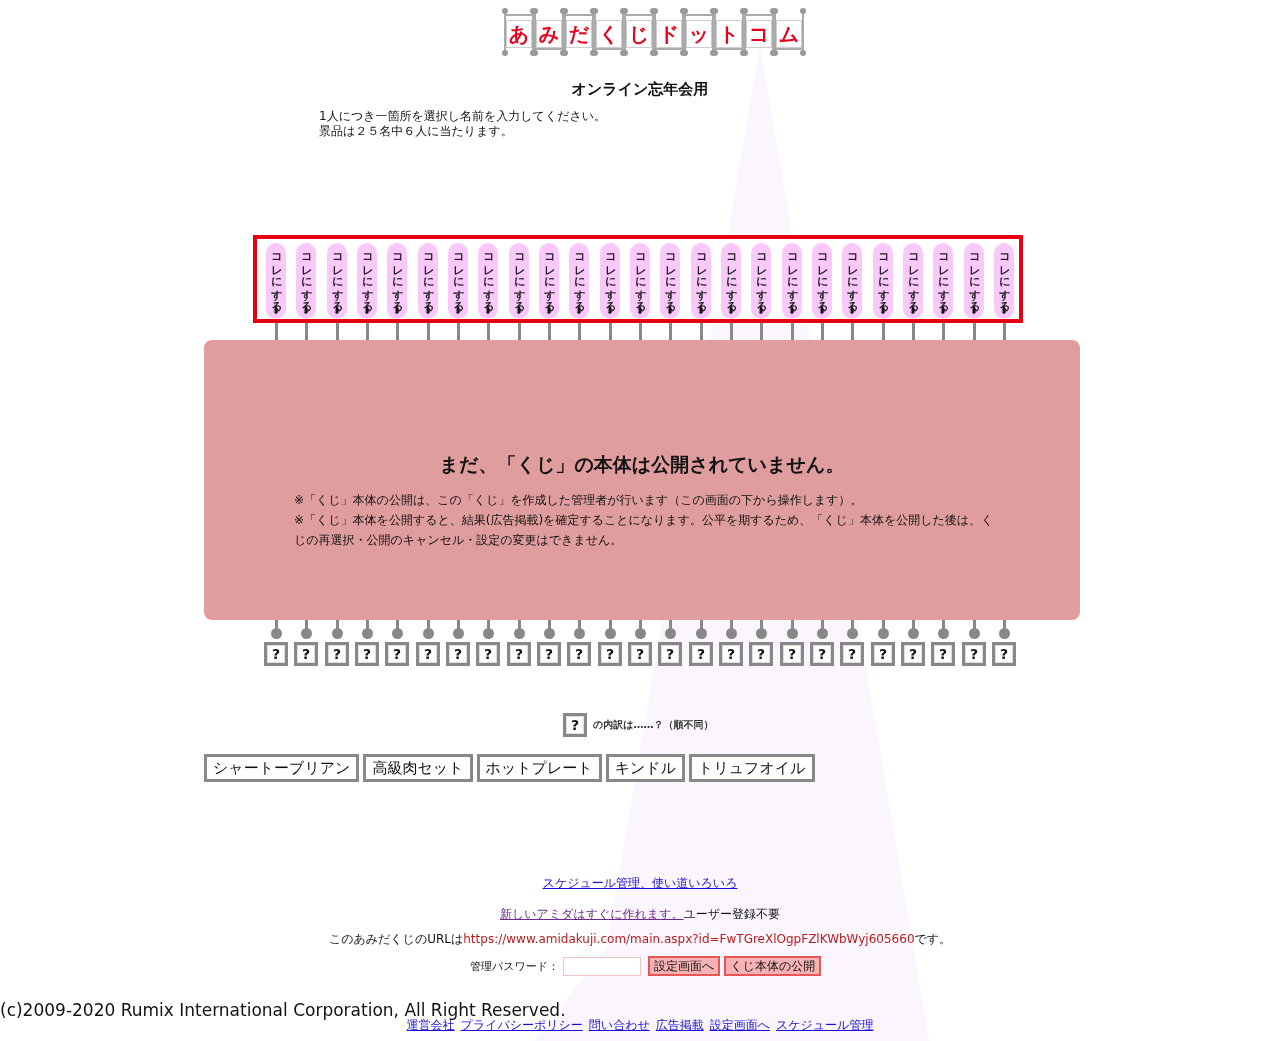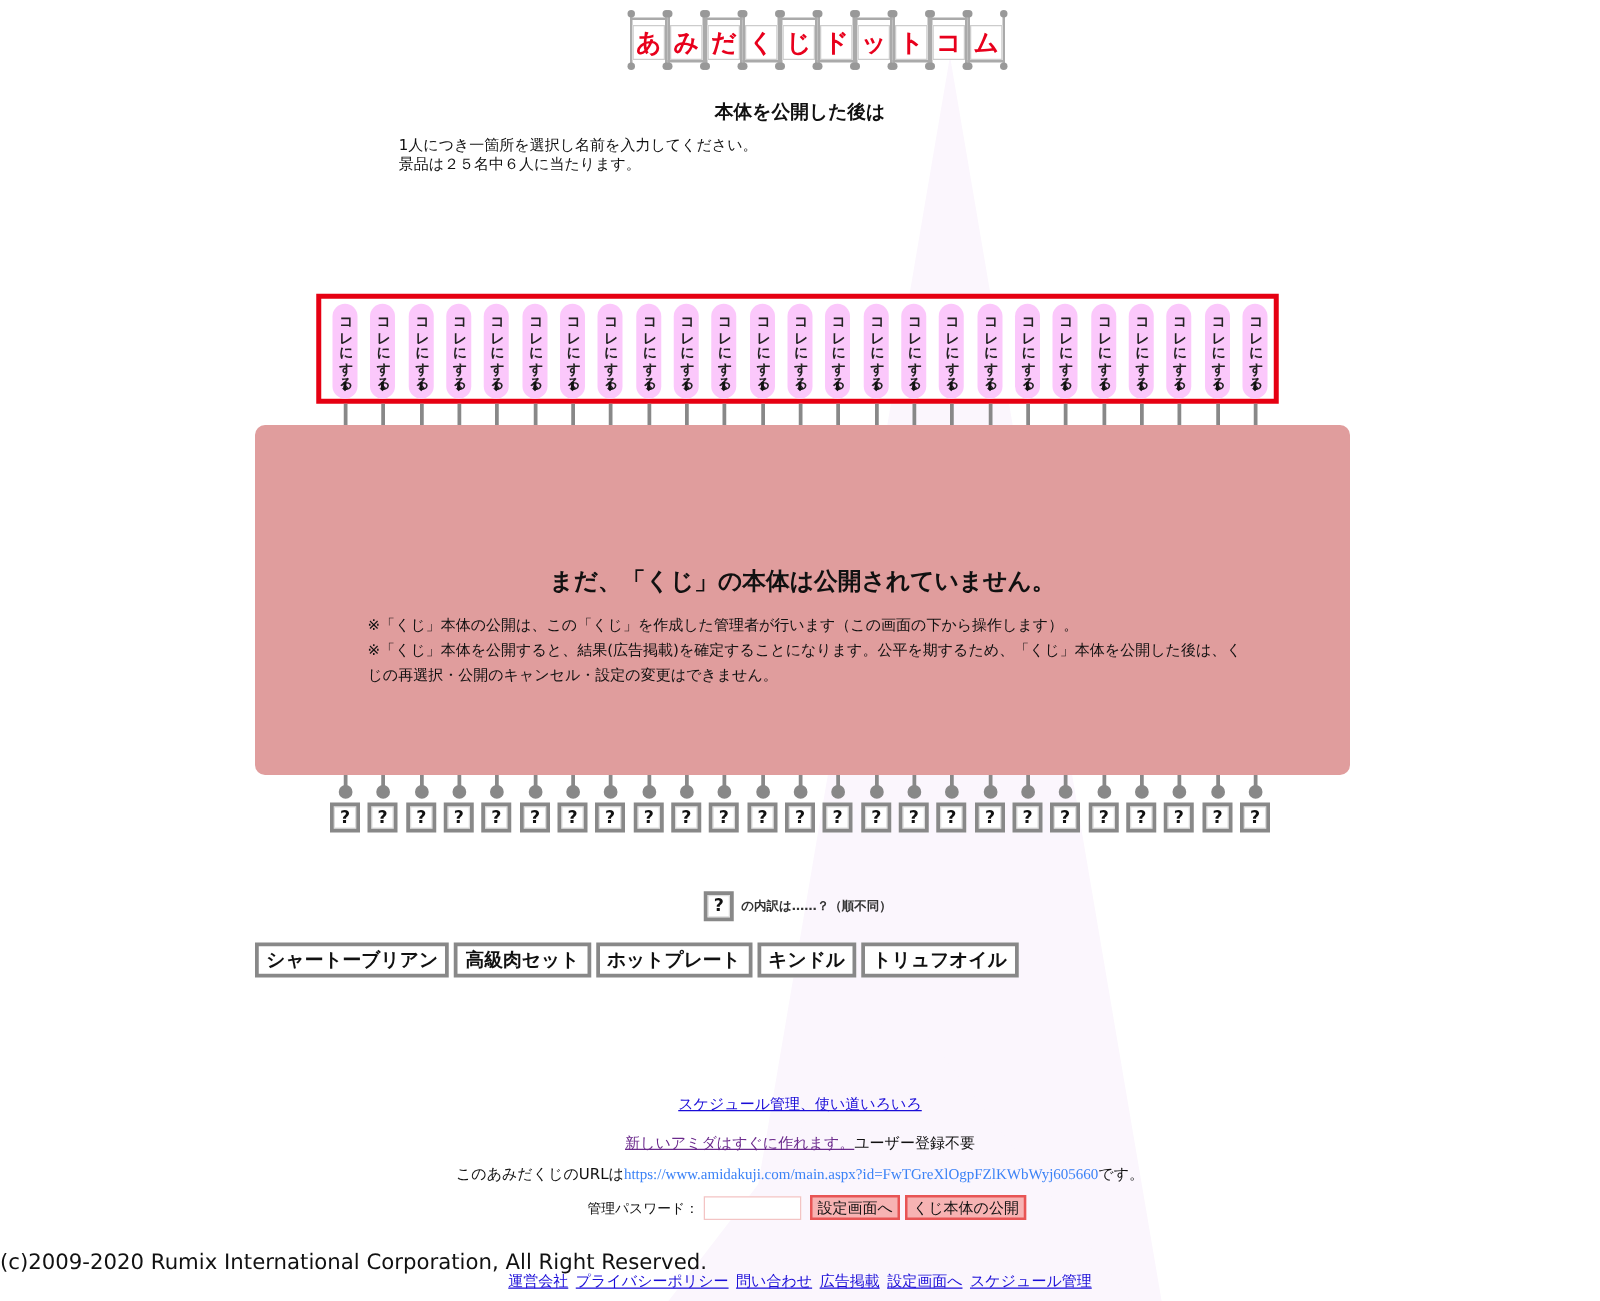--- a/index.html
+++ b/index.html
@@ -70,29 +70,29 @@
   
   .knob { position:absolute; width:11px; height:11px; border-radius:50%; background:#888; }
   .qbox {
     position:absolute; top:642px; width:18px; height:18px; border:3px solid #888;
     background:#fff; font-weight:bold; font-size:14px; text-align:center; line-height:18px;
     box-shadow: inset 0 0 0 1px #ddd;
   }
   .legend { position:absolute; left:563px; top:713px; display:flex; align-items:center; }
   .legend .qbox { position:static; margin-right:6px; }
   .legend span.txt { font-size:10px; font-weight:bold; color:#333; }
-  .prizes { position:absolute; left:204px; top:754px; display:flex; gap:4px;font-weight:bold; }
+  .prizes { position:absolute; left:204px; top:754px; display:flex; gap:4px; }
   .prize {
     border:3px solid #888; background:#fff; font-size:15px; padding:0 6px; height:22px; line-height:22px;
     box-sizing:content-box;
   }
   .links { position:absolute; left:0; width:1280px; text-align:center; font-size:12px; }
   a { color:#1a0dd8; text-decoration:underline; cursor:pointer; }
   a.visited { color:#6b2a8c; }
-  .url-link { color:#3b82f6; text-decoration:none;font-family:Liberation Serif, serif; }
+  .url-link { color:#b91c1c; text-decoration:none; }
   .pw-row { position:absolute; left:470px; top:956px; display:flex; align-items:center; gap:4px; font-size:11px; }
   .pw-input { width:72px; height:15px; border:1px solid #f3c4c4; background:#fff; margin-right:3px; }
   .pw-btn {
     background:#f7b3b3; border:2px solid #e85555; font-size:12px; height:18px; line-height:16px;
     padding:0 4px; cursor:pointer; color:#111; box-sizing:border-box; height:20px;
   }
   .copyright { position:absolute; left:0; width:1280px; top:1000px; text-align:left; font-size:17px; }
   .foot-links { position:absolute; left:0; width:1280px; top:1017px; text-align:center; font-size:12px; }
   .foot-links a { margin:0 3px; }
 </style>
@@ -198,21 +198,21 @@
       <div class="post-r"></div>
       <div class="ball" style="left:-2px;top:2px"></div>
       <div class="ball" style="right:-2px;top:2px"></div>
       <div class="ball" style="left:-2px;top:44px"></div>
       <div class="ball" style="right:-2px;top:44px"></div>
       <div class="bar" style="top:42px"></div>
       <div class="logo-char">ム</div>
     </div>
   </div>
 
-<div class="title">本体を公開した後は</div>
+<div class="title">オンライン忘年会用</div>
 
 <div class="intro">
   <div>1人につき一箇所を選択し名前を入力してください。</div>
   <div>景品は２５名中６人に当たります。</div>
 </div>
 
 <div class="choice-frame"></div>
 <div id="columns">
     <div class="choice-pill" style="left: 266px;">
       <span class="t">コレにする</span>

